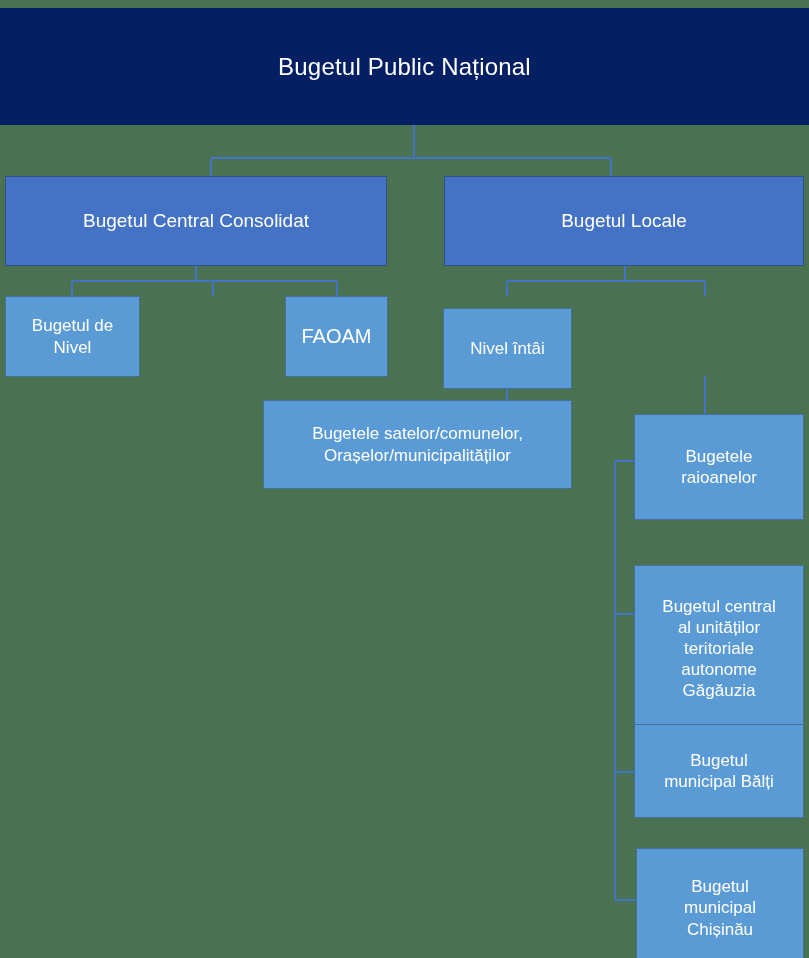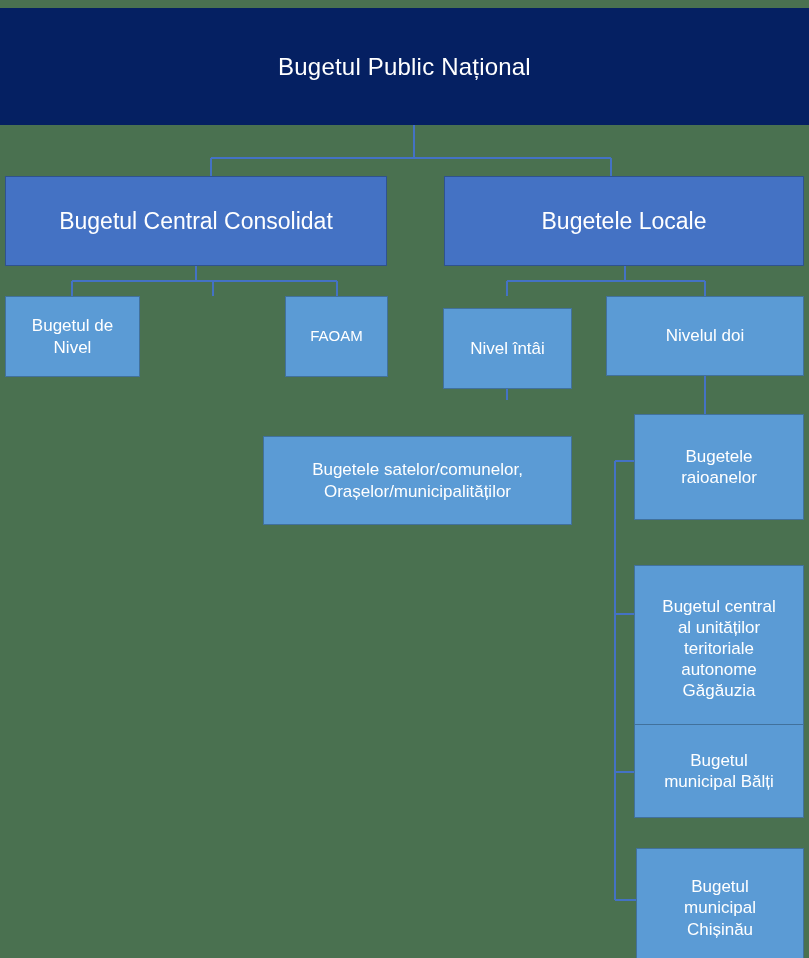--- a/index.html
+++ b/index.html
@@ -38,28 +38,28 @@
   }
   .root {
     background: #052062;
     border: none;
     font-size: 24px;
     letter-spacing: 0.2px;
   }
   .lvl2 {
     background: #4472c4;
     border: 1px solid #2f528f;
-    font-size: 23px;
+    font-size: 19px;
   }
   .lvl3 {
     background: #5b9bd5;
     border: 1px solid #41719c;
     font-size: 17px;
   }
-  .lvl3.tiny  { font-size: 15px; }
+  .lvl3.tiny  { font-size: 20px; }
   .lvl4 {
     background: #5b9bd5;
     border: 1px solid #41719c;
     font-size: 17px;
   }
 </style>
 </head>
 <body>
 
 <div id="diagram">
@@ -93,33 +93,32 @@
       <path d="M 615 614 L 634 614"></path>
       <path d="M 615 772 L 634 772"></path>
       <path d="M 615 900 L 636 900"></path>
     </g>
   </svg>
 
   <div class="node root" style="left:0px; top:8px; width:809px; height:117px;">Bugetul Public Național</div>
 
   <div class="node lvl2" style="left:5px; top:176px; width:382px; height:90px;">Bugetul Central Consolidat</div>
 
-  <div class="node lvl2" style="left:444px; top:176px; width:360px; height:90px;">Bugetele Locale</div>
+  <div class="node lvl2" style="left:444px; top:176px; width:360px; height:90px;">Bugetul Locale</div>
 
   <div class="node lvl3" style="left:5px; top:296px; width:135px; height:81px;">Bugetul de
 Nivel</div>
 
 
   <div class="node lvl3 tiny" style="left:285px; top:296px; width:103px; height:81px;">FAOAM</div>
 
   <div class="node lvl3" style="left:443px; top:296px; width:129px; height:81px;margin-top:12px;">Nivel întâi</div>
 
-  <div class="node lvl3" style="left:606px; top:296px; width:198px; height:80px;">Nivelul doi</div>
 
-  <div class="node lvl4 small" style="left:263px; top:400px; width:309px; height:89px;margin-top:36px;">Bugetele satelor/comunelor,
+  <div class="node lvl4 small" style="left:263px; top:400px; width:309px; height:89px;">Bugetele satelor/comunelor,
 Orașelor/municipalităților</div>
 
   <div class="node lvl4" style="left:634px; top:414px; width:170px; height:106px;">Bugetele
 raioanelor</div>
 
   <div class="node lvl4" style="left:634px; top:533px; width:170px; height:167px;margin-top:32px;">Bugetul central
 al unităților
 teritoriale
 autonome
 Găgăuzia</div>

